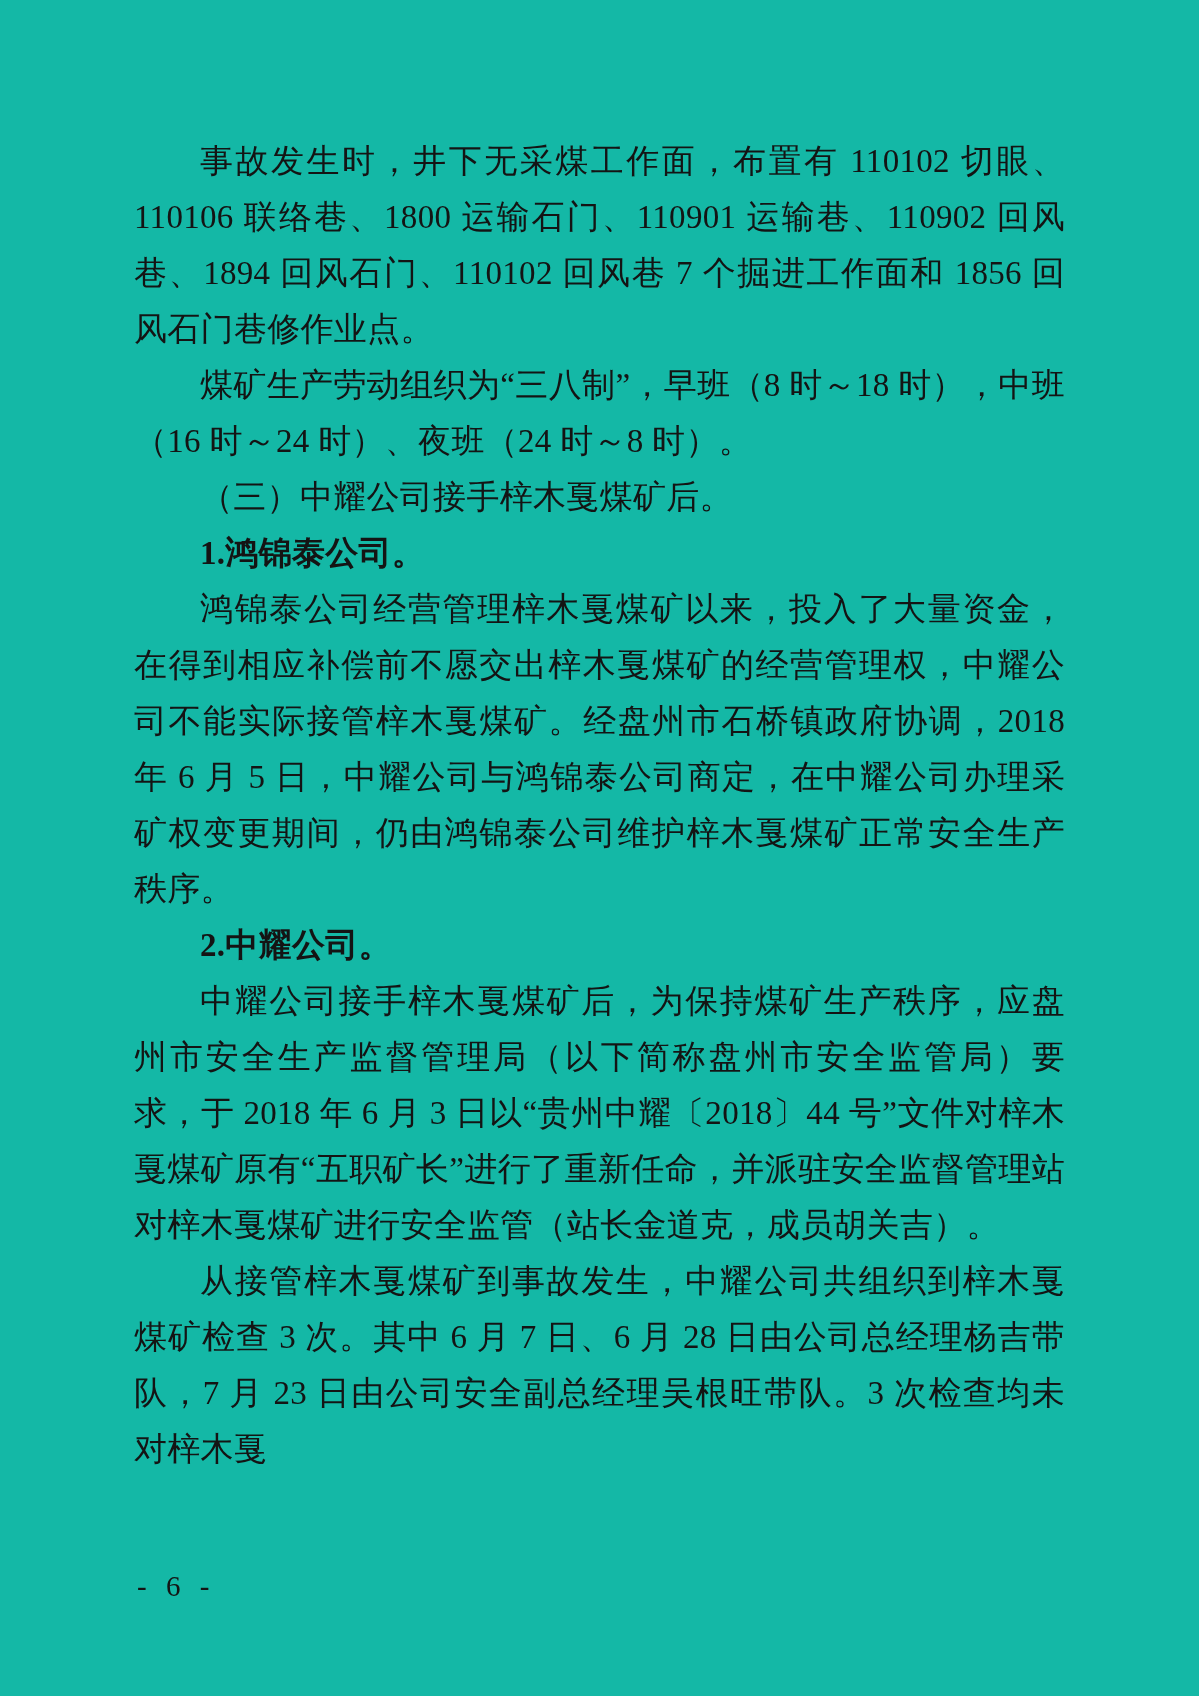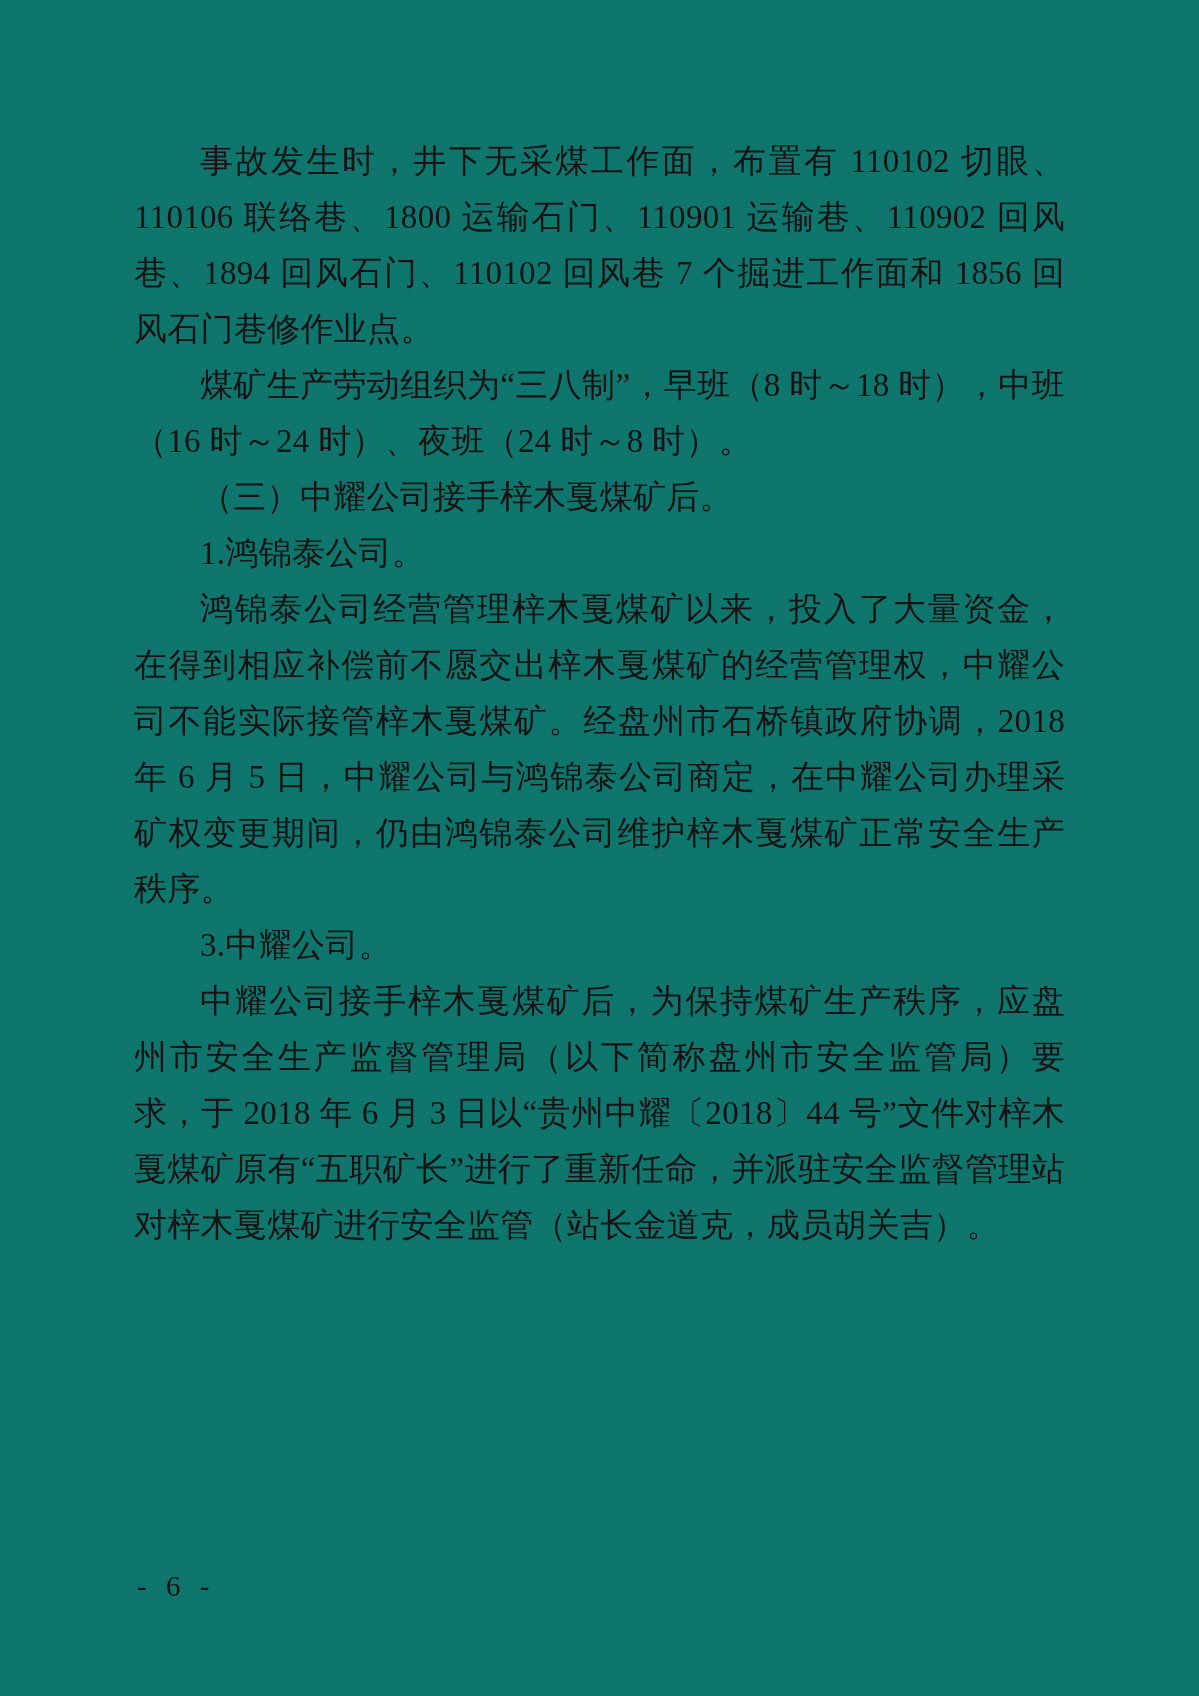--- a/index.html
+++ b/index.html
@@ -4,42 +4,42 @@
 <style>
   html, body {
     margin: 0;
     padding: 0;
     background: #ffffff;
   }
   .page {
     position: relative;
     width: 1199px;
     height: 1696px;
-    background: #0f766e;
+    background: #14b8a6;
     overflow: hidden;
     color: #141414;
     font-family: "Liberation Serif", "DejaVu Serif", serif;
   }
   .content {
     position: absolute;
     left: 134px;
     top: 133px;
     width: 931px;
     font-size: 33px;
     line-height: 56px;
     text-align: justify;
     letter-spacing: 0.3px;
   }
   .content p {
     margin: 0;
     padding: 0;
     text-indent: 2em;
   }
   .content p.heading-bold {
-    font-weight: 400;
+    font-weight: 700;
   }
   .content p.heading-kai {
     
     font-weight: 400;
   }
   .page-number {
     position: absolute;
     left: 137px;
     top: 1572px;
     font-size: 29px;
@@ -51,17 +51,18 @@
 </head>
 <body>
 
 <div class="page">
   <div class="content">
     <p>事故发生时，井下无采煤工作面，布置有 110102 切眼、110106 联络巷、1800 运输石门、110901 运输巷、110902 回风巷、1894 回风石门、110102 回风巷 7 个掘进工作面和 1856 回风石门巷修作业点。</p>
     <p>煤矿生产劳动组织为“三八制”，早班（8 时～18 时），中班（16 时～24 时）、夜班（24 时～8 时）。</p>
     <p class="heading-kai">（三）中耀公司接手梓木戛煤矿后。</p>
     <p class="heading-bold">1.鸿锦泰公司。</p>
     <p>鸿锦泰公司经营管理梓木戛煤矿以来，投入了大量资金，在得到相应补偿前不愿交出梓木戛煤矿的经营管理权，中耀公司不能实际接管梓木戛煤矿。经盘州市石桥镇政府协调，2018 年 6 月 5 日，中耀公司与鸿锦泰公司商定，在中耀公司办理采矿权变更期间，仍由鸿锦泰公司维护梓木戛煤矿正常安全生产秩序。</p>
-    <p class="heading-bold">3.中耀公司。</p>
+    <p class="heading-bold">2.中耀公司。</p>
     <p>中耀公司接手梓木戛煤矿后，为保持煤矿生产秩序，应盘州市安全生产监督管理局（以下简称盘州市安全监管局）要求，于 2018 年 6 月 3 日以“贵州中耀〔2018〕44 号”文件对梓木戛煤矿原有“五职矿长”进行了重新任命，并派驻安全监督管理站对梓木戛煤矿进行安全监管（站长金道克，成员胡关吉）。</p>
+    <p>从接管梓木戛煤矿到事故发生，中耀公司共组织到梓木戛煤矿检查 3 次。其中 6 月 7 日、6 月 28 日由公司总经理杨吉带队，7 月 23 日由公司安全副总经理吴根旺带队。3 次检查均未对梓木戛</p>
   </div>
   <div class="page-number">- 6 -</div>
 </div>
 
 </body></html>

